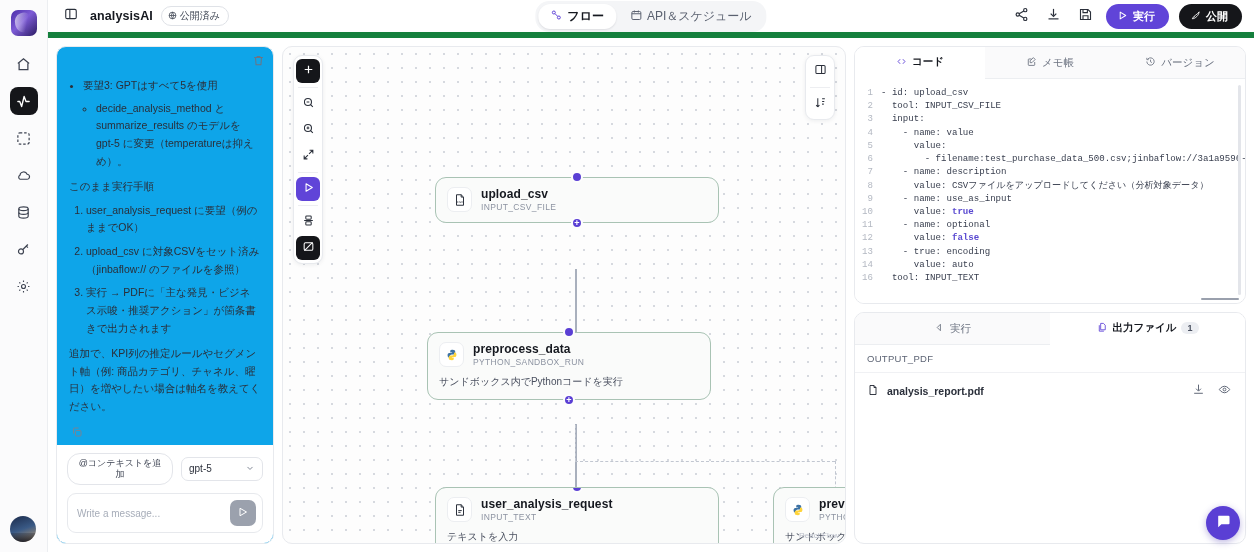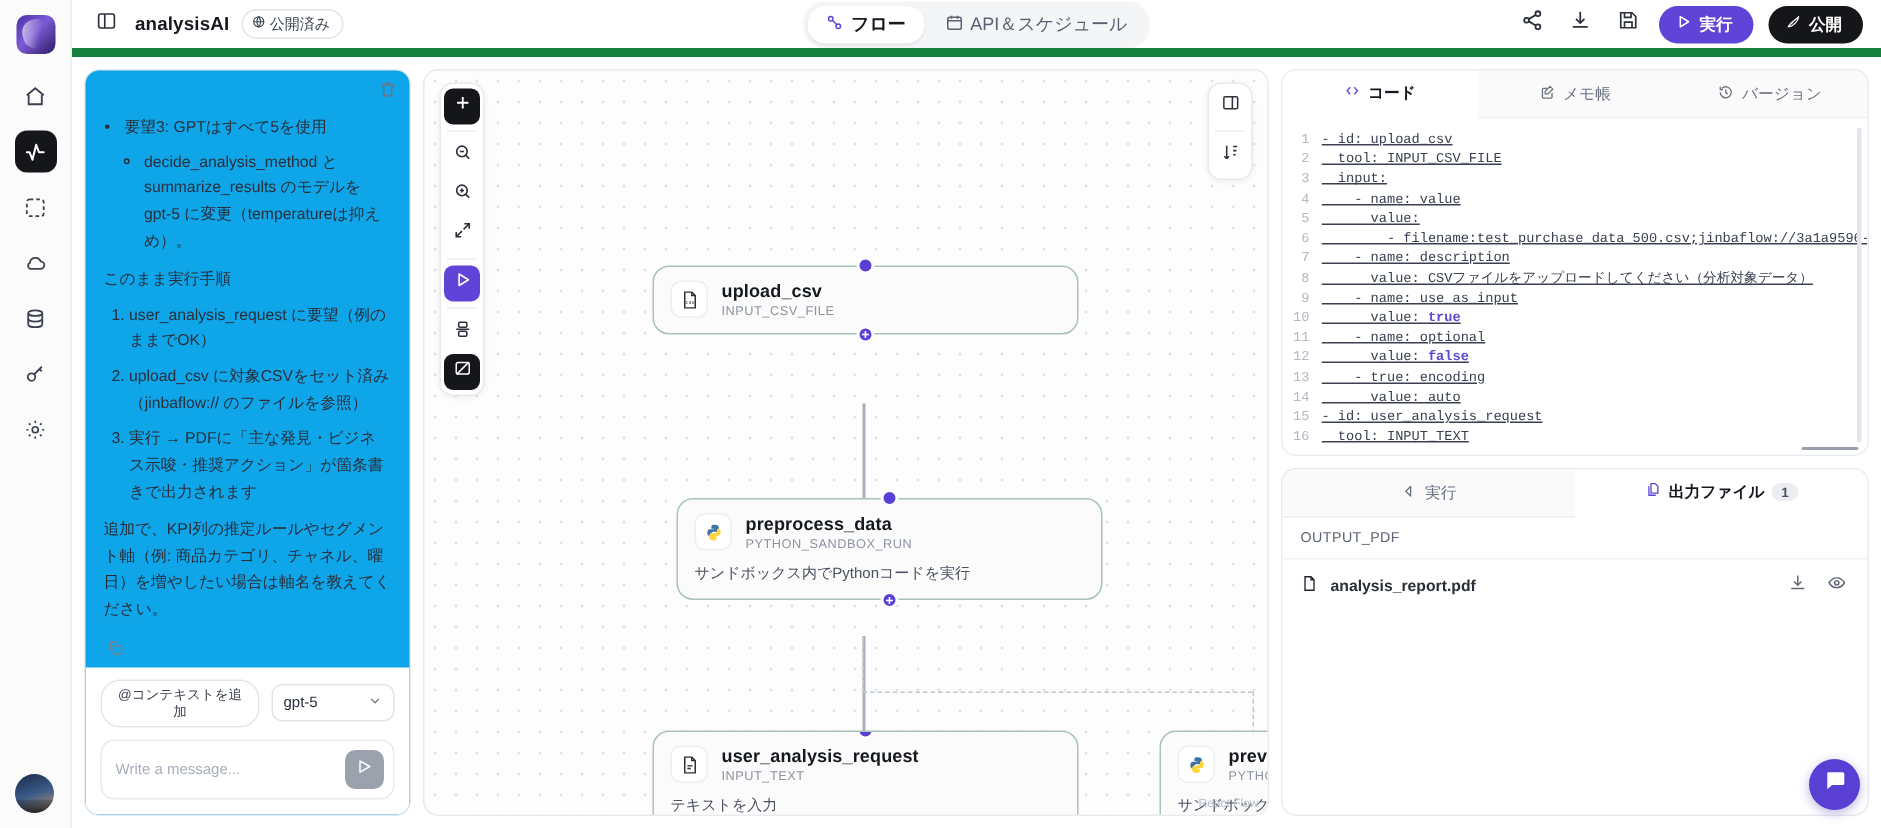--- a/index.html
+++ b/index.html
@@ -217,21 +217,21 @@
   .ptab svg { width: 11px; height: 11px; }
   .pcount { background:#eceef2; color:#4b5160; border-radius:8px; padding:1px 6px; font-size:9px; font-weight:700;}
 
   .code {
     flex:1; overflow:hidden; position:relative; padding: 7px 0 0 0;
     font-family: "Liberation Mono", "DejaVu Sans Mono", monospace;
     font-size: 9.1px; line-height: 1.455; background:#fff;
   }
   .cline { display:flex; white-space: pre; }
   .cno { width: 26px; flex:0 0 26px; text-align:right; padding-right:8px; color:#b3b8c2; }
-  .ctxt { flex:1; color:#3a4050; overflow:hidden;text-decoration:underline; }
+  .ctxt { flex:1; color:#3a4050; overflow:hidden; }
   .k-bool { color:#5b4bd1; font-weight:700; }
   .code-sb { position:absolute; right:4px; top:6px; width:3px; height:210px; background:#e3e5ea; border-radius:2px; }
   .code-hs { position:absolute; right:6px; bottom:3px; width:38px; height:2.5px; background:#9aa0ad; border-radius:2px; }
 
   .outhdr { font-size: 9.5px; color:#5d6474; padding: 8px 12px; border-bottom:1px solid #f0f1f4; letter-spacing:.3px;}
   .outrow { display:flex; align-items:center; padding: 9px 12px; gap:8px;font-weight:bold; }
   .outname { font-size: 10.5px; color:#2a2f3a; flex:1; }
   .outact { width:18px;height:18px; display:flex;align-items:center;justify-content:center;cursor:pointer;color:#5d6474;}
   .outact svg{ width:13px;height:13px;}
 
@@ -562,21 +562,21 @@
                 </svg>
             </div>
             <div>
               <div class="node-name">upload_csv</div>
               <div class="node-tool">INPUT_CSV_FILE</div>
             </div>
           </div>
           <div class="port bot"></div>
         </div>
 
-        <div class="node" style="left:168px; top:285px; width:284px;">
+        <div class="node" style="left:144px; top:285px; width:284px;">
           <div class="port top"></div>
           <div class="node-head">
             <div class="node-ico">
               <svg viewBox="0 0 24 24">
                   <path d="M12 3c-3 0-3 1.6-3 3v1.6h3.2v.8H7.4c-1.8 0-3 1.3-3 4s1.2 4 3 4h1.1v-2.2c0-1.8 1.3-3 3-3h3.2c1.6 0 2.8-1 2.8-2.7V6c0-1.7-1.5-3-4.5-3z" fill="#3d72a4"></path>
                   <path d="M12 21c3 0 3-1.6 3-3v-1.6h-3.2v-.8h4.8c1.8 0 3-1.3 3-4s-1.2-4-3-4h-1.1v2.2c0 1.8-1.3 3-3 3H9.3c-1.6 0-2.8 1-2.8 2.7V18c0 1.7 1.5 3 5.5 3z" fill="#ffd43b"></path>
                 </svg>
             </div>
             <div>
               <div class="node-name">preprocess_data</div>
@@ -666,21 +666,20 @@
               <div class="cline"><span class="cno">5</span><span class="ctxt">      value:</span></div>
               <div class="cline"><span class="cno">6</span><span class="ctxt">        - filename:test_purchase_data_500.csv;jinbaflow://3a1a9596-58a8</span></div>
               <div class="cline"><span class="cno">7</span><span class="ctxt">    - name: description</span></div>
               <div class="cline"><span class="cno">8</span><span class="ctxt">      value: CSVファイルをアップロードしてください（分析対象データ）</span></div>
               <div class="cline"><span class="cno">9</span><span class="ctxt">    - name: use_as_input</span></div>
               <div class="cline"><span class="cno">10</span><span class="ctxt">      value: <span class="k-bool">true</span></span></div>
               <div class="cline"><span class="cno">11</span><span class="ctxt">    - name: optional</span></div>
               <div class="cline"><span class="cno">12</span><span class="ctxt">      value: <span class="k-bool">false</span></span></div>
               <div class="cline"><span class="cno">13</span><span class="ctxt">    - true: encoding</span></div>
               <div class="cline"><span class="cno">14</span><span class="ctxt">      value: auto</span></div>
-              <div class="cline"><span class="cno">15</span><span class="ctxt">- id: user_analysis_request</span></div>
               <div class="cline"><span class="cno">16</span><span class="ctxt">  tool: INPUT_TEXT</span></div>
             </div>
         </div>
 
         <div class="panel" style="flex:1;">
           <div class="ptabs">
             <div class="ptab">
               <span>
                 <svg viewBox="0 0 24 24" fill="none" stroke="currentColor" stroke-width="1.9" stroke-linejoin="round">
                     <path d="M14 5 7 12l7 7z"></path>

